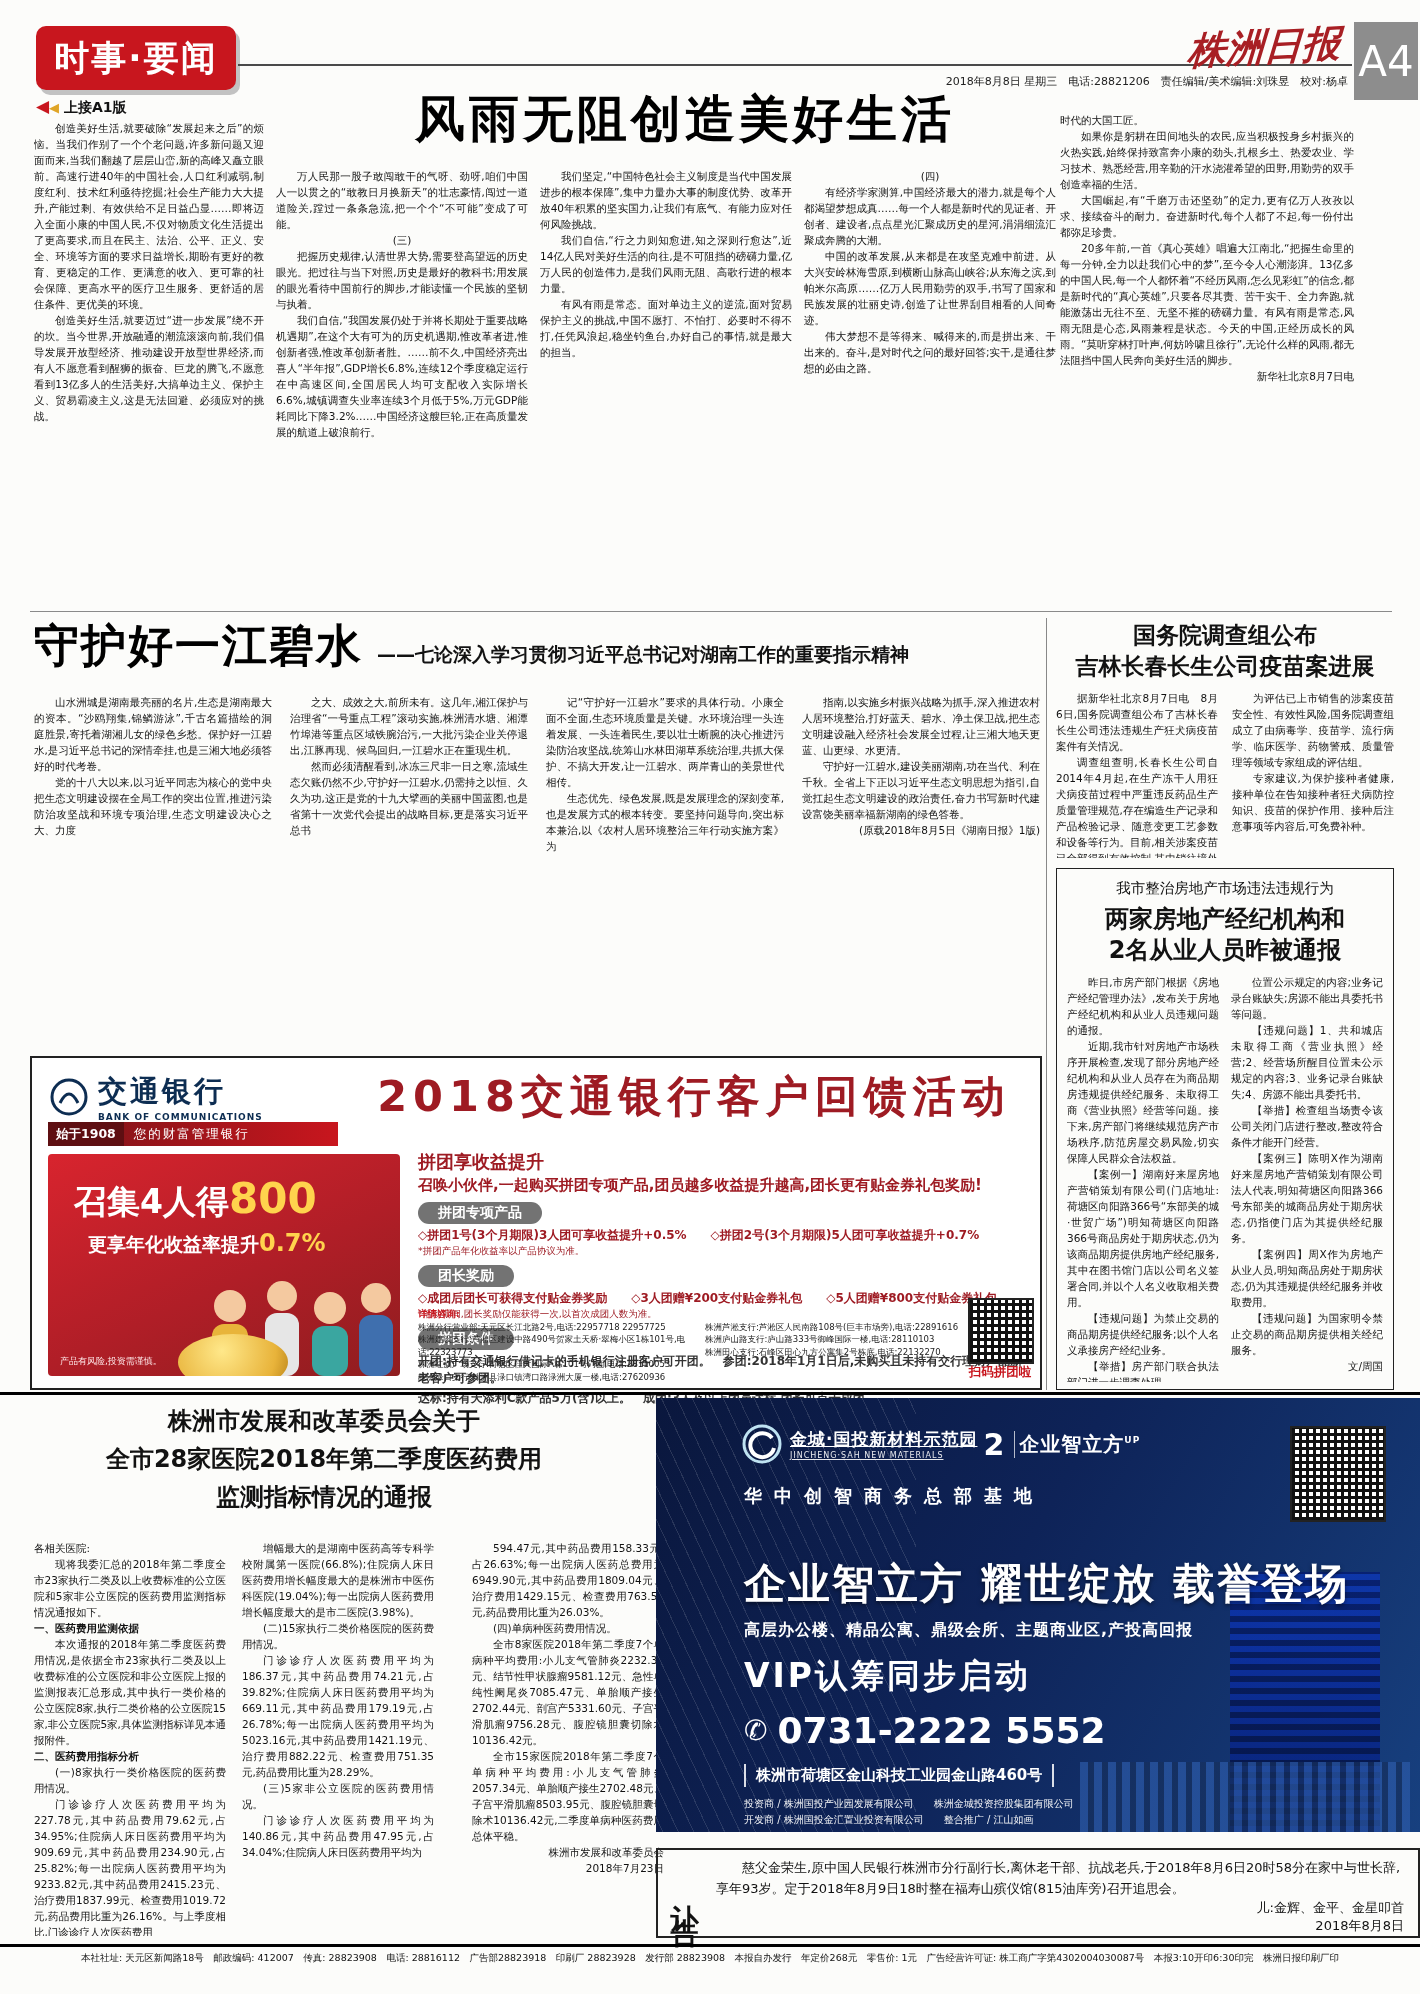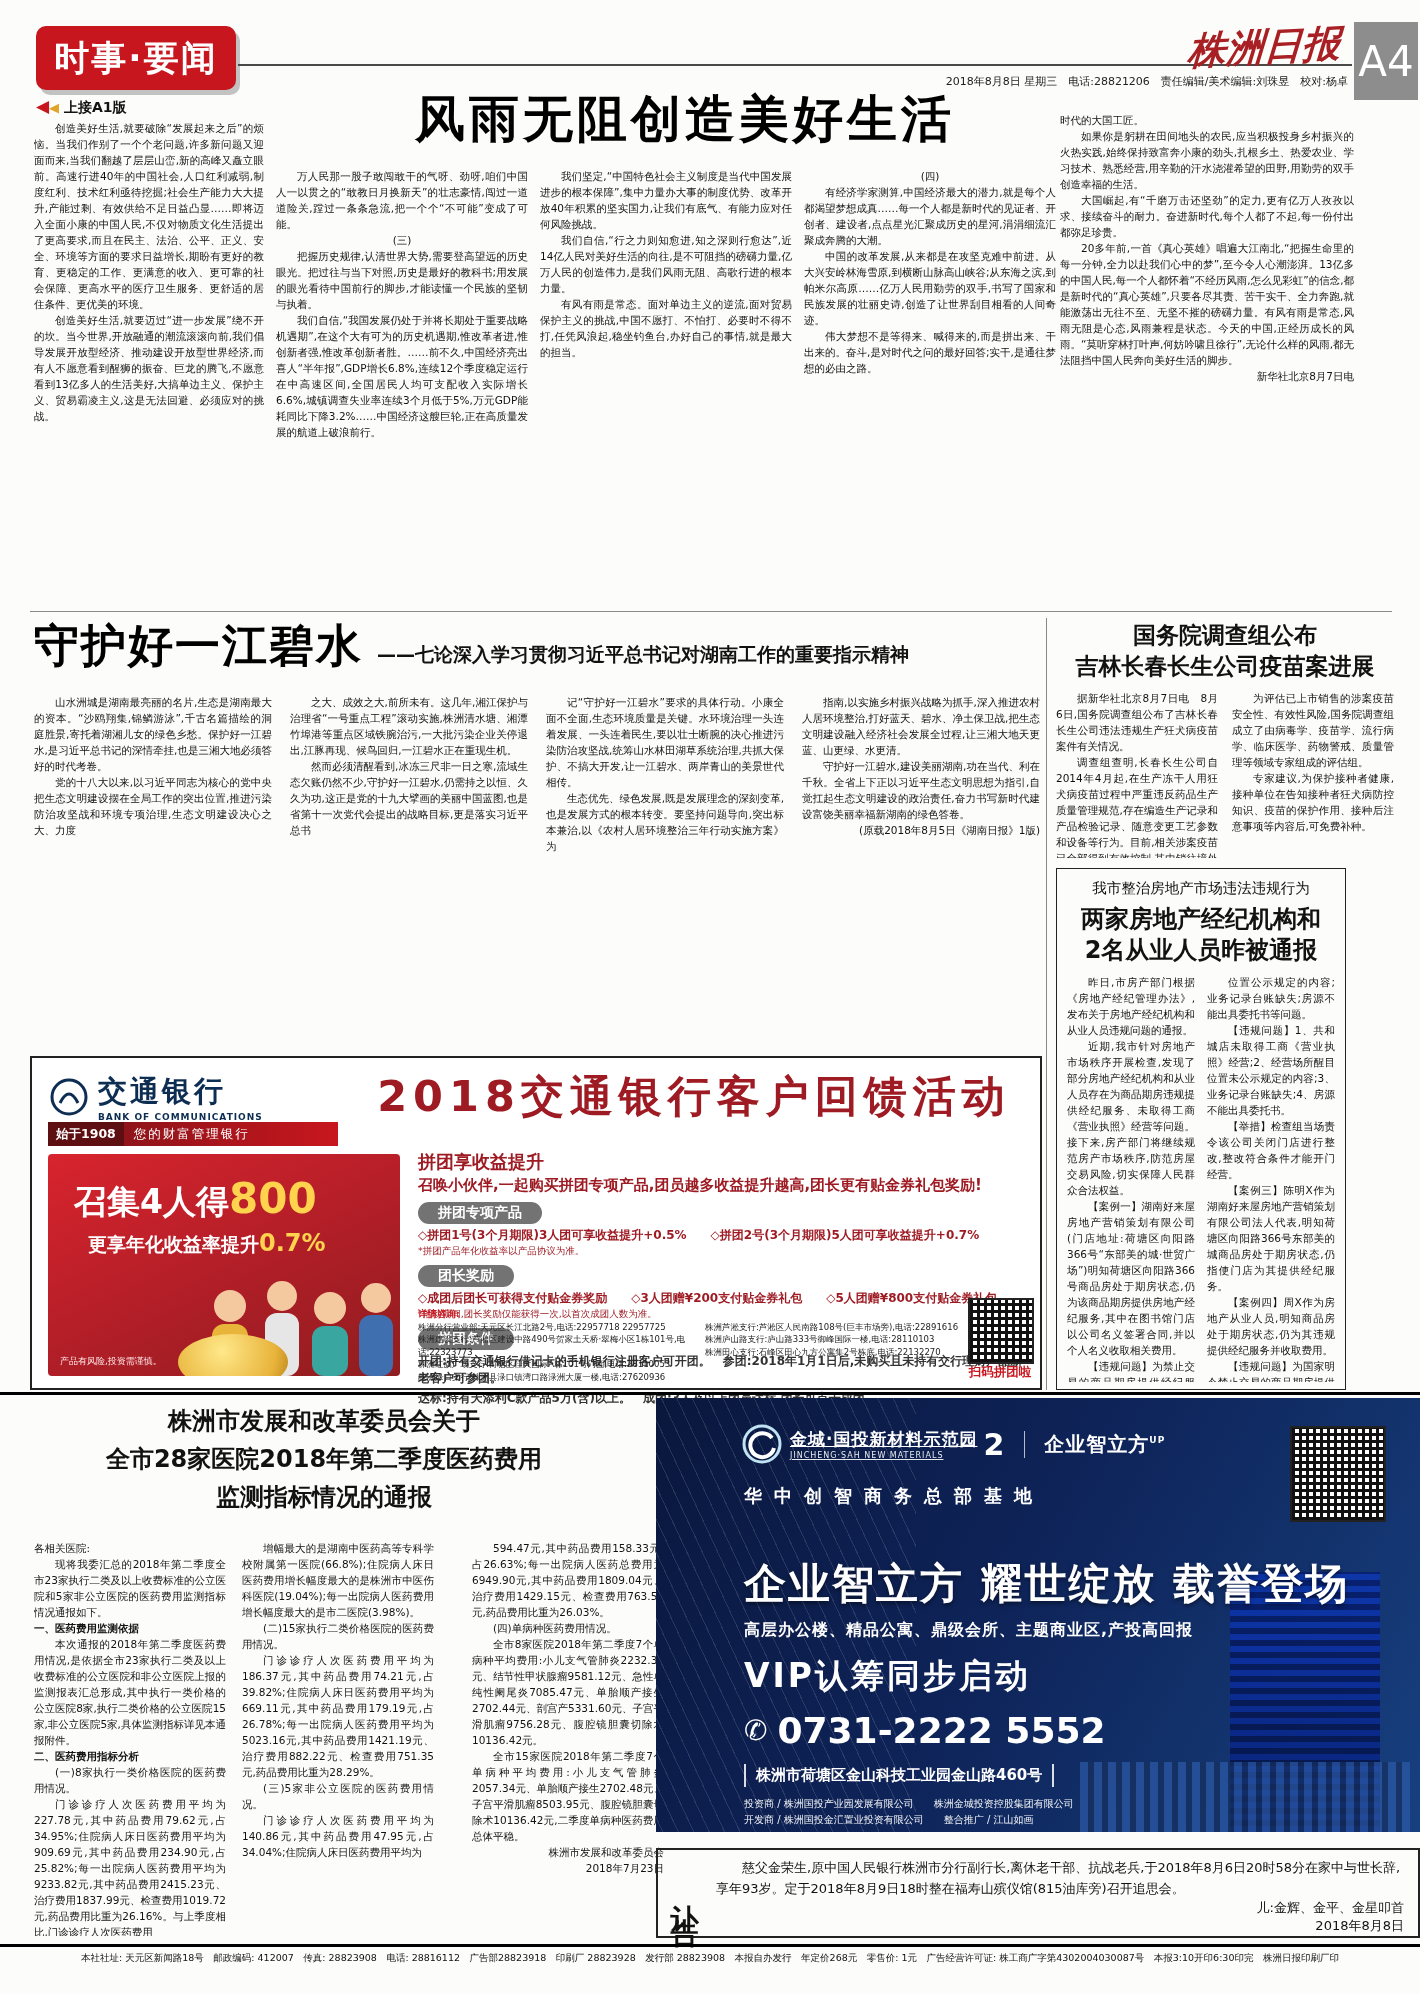--- a/index.html
+++ b/index.html
@@ -32,21 +32,21 @@
   .shrow{position:absolute;left:34px;top:616px;width:1008px;display:flex;align-items:baseline;}
   .shtitle{font-size:45px;font-weight:900;letter-spacing:2px;color:#000;white-space:nowrap;}
   .shsub{font-size:19px;font-weight:700;margin-left:14px;white-space:nowrap;}
   .rule-mid{position:absolute;left:30px;top:611px;width:1362px;height:1px;background:#8a8a8a;}
   .vdiv{position:absolute;left:1046px;top:618px;width:1px;height:772px;background:#888;}
   
   .vactitle{position:absolute;left:1056px;top:620px;width:338px;text-align:center;font-size:23px;
             font-weight:800;line-height:31px;}
   .flexcols{position:absolute;display:flex;gap:14px;}
   .flexcol{flex:1;font-size:10.5px;line-height:16px;text-align:justify;overflow:hidden;}
-  .housebox{position:absolute;left:1056px;top:868px;width:290px;height:522px;border:1px solid #222;
+  .housebox{position:absolute;left:1056px;top:868px;width:338px;height:522px;border:1px solid #222;
             box-sizing:border-box;padding:8px 10px;}
   .hkicker{text-align:center;font-size:14.5px;margin:2px 0 6px;}
   .htitle{text-align:center;font-size:24px;font-weight:800;line-height:31px;}
   .housecols{display:flex;gap:12px;margin-top:8px;height:408px;overflow:hidden;}
   
   .bocomad{position:absolute;left:30px;top:1056px;width:1012px;height:334px;border:2px solid #222;
            box-sizing:border-box;background:#fff;}
   .bocomlogo{position:absolute;left:16px;top:14px;display:flex;align-items:center;}
   .bocomname{margin-left:8px;}
   .bocomname .cn{font-size:29px;font-weight:700;color:#0d2d52;letter-spacing:3px;}
@@ -99,21 +99,21 @@
                    linear-gradient(#274f8f,#132a55);background-blend-mode:overlay;opacity:.85;}
   .jc-podium{position:absolute;right:10px;bottom:0;width:330px;height:70px;
         background:repeating-linear-gradient(90deg,#2c5aa8 0 8px,#16305e 8px 14px);opacity:.7;}
   .jc-lines{position:absolute;left:-40px;top:0;width:300px;height:434px;
         background:repeating-linear-gradient(65deg,rgba(255,255,255,.12) 0 1px,transparent 1px 14px);}
   .jclogo{position:absolute;left:86px;top:26px;display:flex;align-items:center;}
   .jclogo .txt{margin-left:8px;text-decoration:underline;}
   .jclogo .cn{font-size:17px;font-weight:800;letter-spacing:1px;}
   .jclogo .en{font-size:8px;letter-spacing:1px;opacity:.9;}
   .jclogo .num{font-size:30px;font-weight:900;margin-left:6px;}
-  .jcbadge{margin-left:20px;border-left:1px solid rgba(255,255,255,.7);padding-left:19px;
+  .jcbadge{margin-left:10px;border-left:1px solid rgba(255,255,255,.7);padding-left:4px;
            font-size:20px;font-weight:900;letter-spacing:1px;}
   .jcbadge sup{font-size:9px;}
   .jcbase{position:absolute;left:88px;top:86px;font-size:18px;letter-spacing:12px;font-weight:600;}
   .jcqr{position:absolute;right:34px;top:28px;width:92px;height:92px;}
   .jchead{position:absolute;left:88px;top:158px;font-size:42px;font-weight:900;letter-spacing:2px;
           text-shadow:0 2px 4px rgba(0,0,0,.5);}
   .jcfeat{position:absolute;left:88px;top:222px;font-size:16px;font-weight:600;letter-spacing:1px;}
   .jcvip{position:absolute;left:88px;top:256px;font-size:33px;font-weight:900;letter-spacing:3px;}
   .jcphone{position:absolute;left:88px;top:312px;font-size:36px;font-weight:900;display:flex;align-items:center;}
   .jcphone .ph{font-size:28px;margin-right:10px;}

